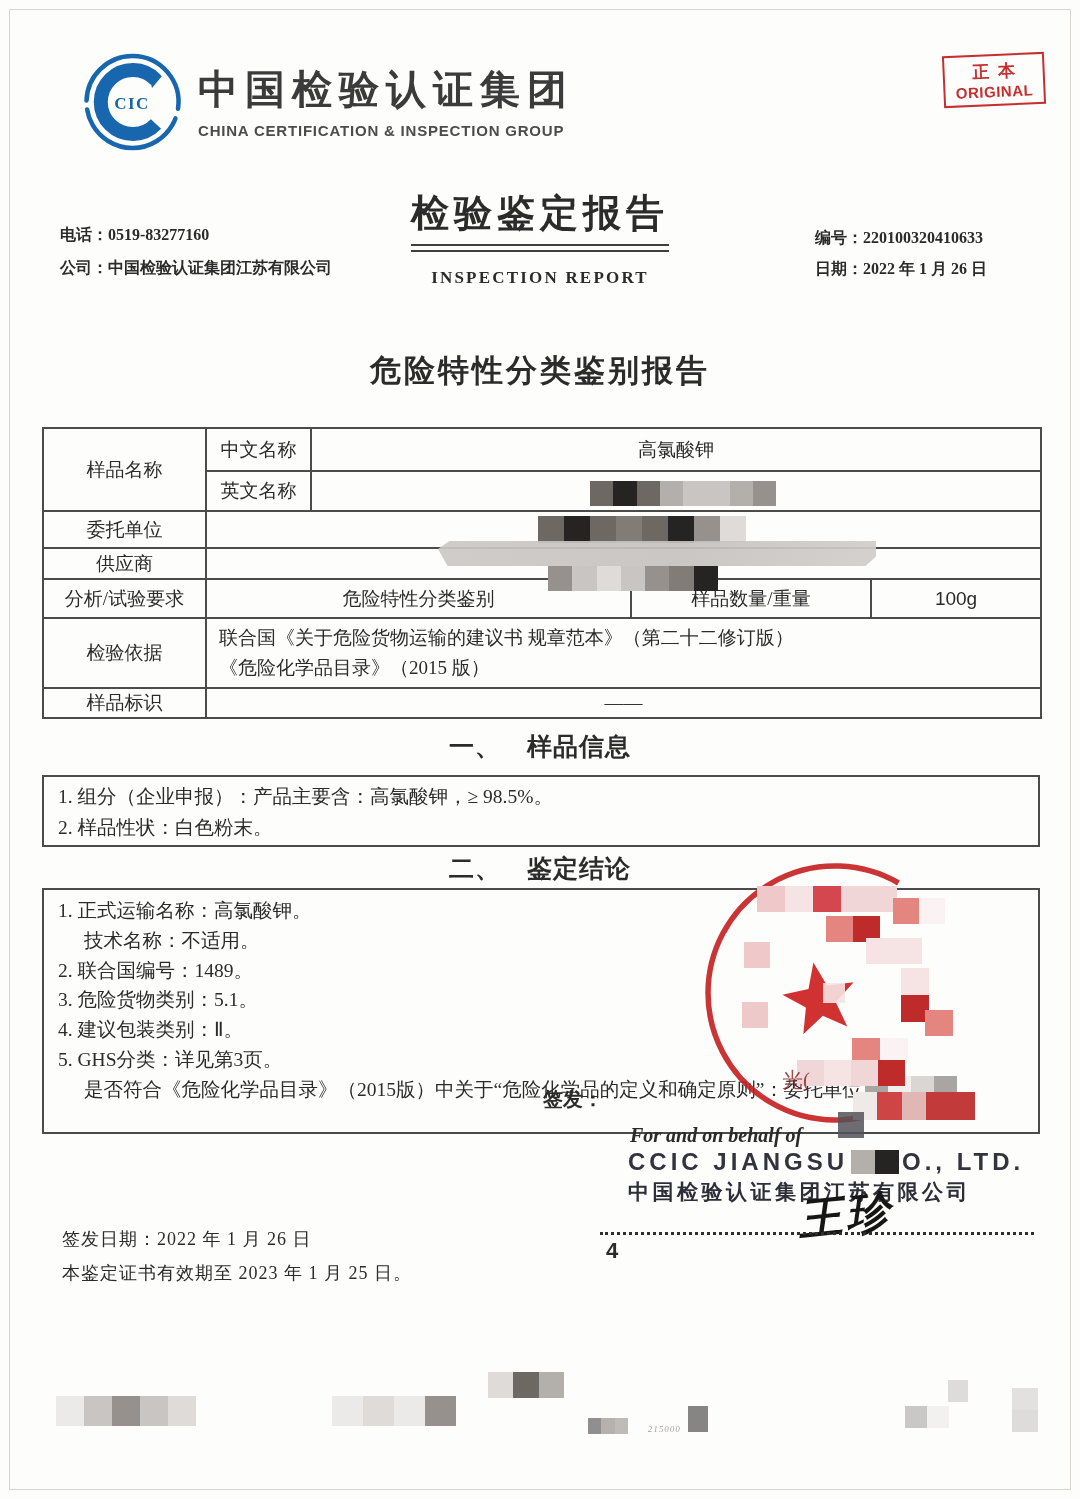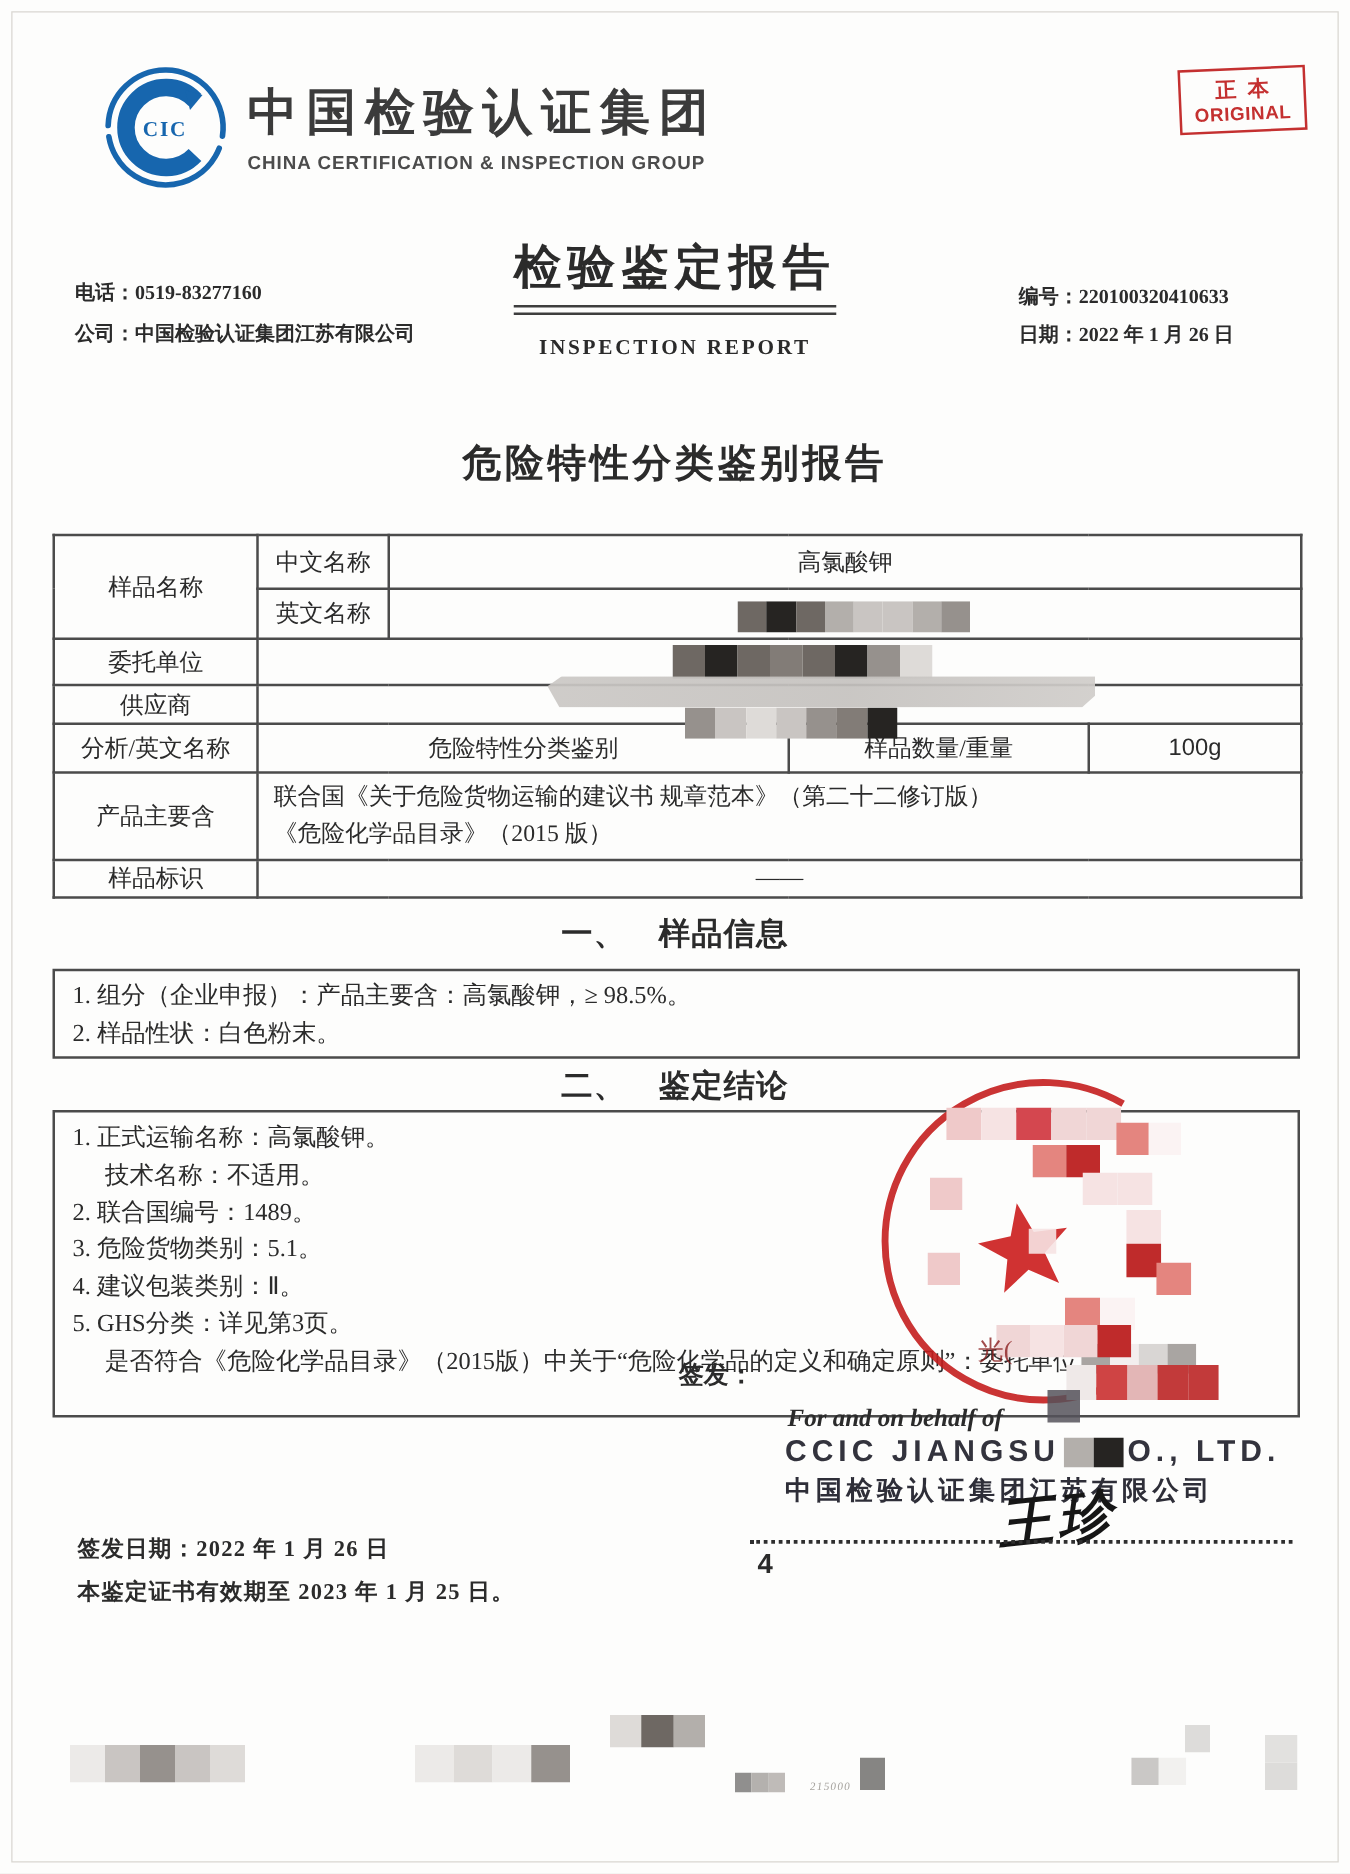--- a/index.html
+++ b/index.html
@@ -53,21 +53,21 @@
   .behalf{font-style:italic;font-weight:bold;font-size:20px;white-space:nowrap;}
   .co-en{font-family:"Liberation Sans",sans-serif;font-size:24px;letter-spacing:4px;color:#33333d;
          font-weight:600;white-space:nowrap;display:flex;align-items:center;}
   .co-cn{font-size:21px;letter-spacing:3.5px;font-weight:600;color:#2e2e38;white-space:nowrap;}
   .handwritten{font-size:44px;font-style:italic;font-weight:bold;color:#161616;
          transform:rotate(-6deg);letter-spacing:4px;}
   .dotline{border-bottom:3.5px dotted #2f2f2f;}
   .pagenum{font-family:"Liberation Sans",sans-serif;font-weight:bold;font-size:22px;}
   .auth{font-size:18px;font-style:italic;font-weight:bold;white-space:nowrap;}
   .auth .en{font-weight:normal;font-style:italic;margin-left:14px;}
-  .dates{font-size:18px;font-weight:700;letter-spacing:1px;line-height:34px;white-space:nowrap;}
+  .dates{font-size:18px;font-weight:400;letter-spacing:1px;line-height:34px;white-space:nowrap;}
   .tiny{font-size:9px;color:#8a8680;opacity:.75;letter-spacing:1px;}
   .darksq{position:absolute;background:#55525b;opacity:.85;}
 </style>
 </head>
 <body>
 
 <div class="page">
   <div class="frame"></div>
 
   <svg class="abs" style="left:78px;top:50px;" width="108" height="104" viewBox="0 0 108 104">
@@ -125,27 +125,27 @@
     </tr>
     <tr style="height:37px">
       <td><span>委托单位</span></td>
       <td colspan="4"></td>
     </tr>
     <tr style="height:31px">
       <td><span>供应商</span></td>
       <td colspan="4"></td>
     </tr>
     <tr style="height:39px">
-      <td><span>分析/英文名称</span></td>
+      <td><span>分析/试验要求</span></td>
       <td colspan="2"><span>危险特性分类鉴别</span></td>
       <td><span>样品数量/重量</span></td>
       <td><span style="font-family:'Liberation Sans',sans-serif;">100g</span></td>
     </tr>
     <tr style="height:65px">
-      <td><span>产品主要含</span></td>
+      <td><span>检验依据</span></td>
       <td colspan="4" class="basis">
         <div>联合国《关于危险货物运输的建议书 规章范本》（第二十二修订版）</div>
         <div>《危险化学品目录》（2015 版）</div>
       </td>
     </tr>
     <tr style="height:30px">
       <td><span>样品标识</span></td>
       <td colspan="4"><span>——</span></td>
     </tr>
   </tbody>

